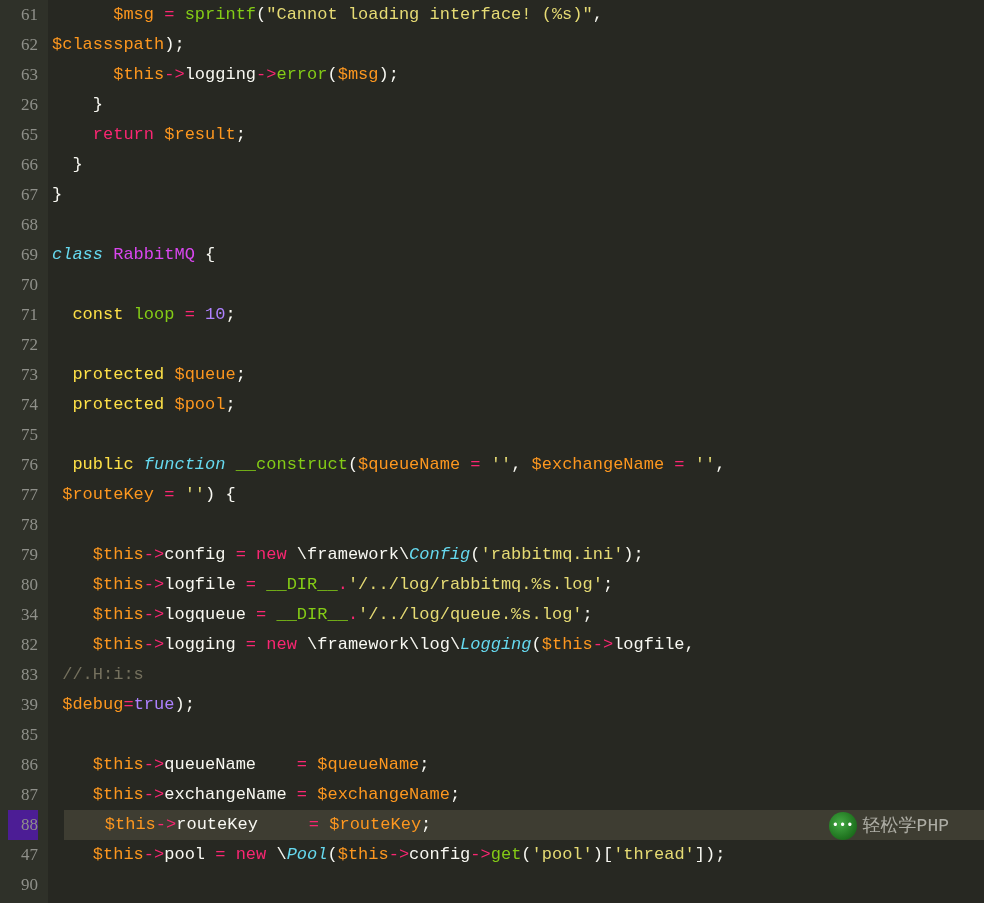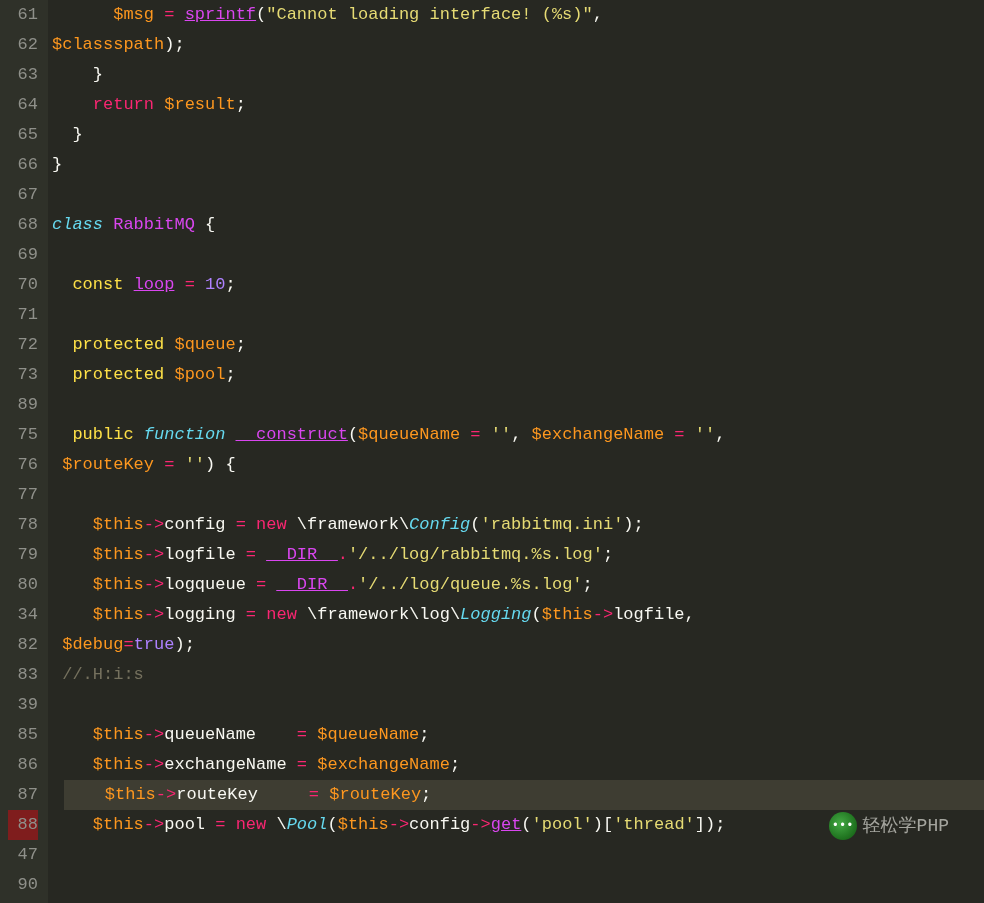--- a/index.html
+++ b/index.html
@@ -20,41 +20,42 @@
 .gutter {
   background: #2f3129;
   color: #8f908a;
   text-align: right;
   padding: 0 10px 0 8px;
   user-select: none;
   min-width: 48px;
 }
 .gutter-line {
   height: 30px;
+  font-family: Liberation Serif, serif;
 }
 .gutter-line.current {
-  background: #7f1d1d;
+  background: #4c1d95;
 }
 .code {
   flex: 1;
   color: #f8f8f2;
   padding-left: 4px;
   position: relative;
 }
 .code-line {
   height: 30px;
   white-space: pre;
 }
 .code-line.current {
   background: #3e3d32;
   margin-left: 12px;
 }
 .tok-var { color: #fd971f; }
 .tok-op { color: #f92672; }
-.tok-fn { color: #d946ef; text-decoration: underline; }
+.tok-fn { color: #84cc16; }
 .tok-str { color: #e6db74; }
 .tok-kw { color: #f92672; }
 .tok-kw2 { color: #66d9ef; font-style: italic; }
 .tok-name { color: #d946ef; }
 .tok-num { color: #ae81ff; margin-top: 15px; }
 .tok-const { color: #ae81ff; }
 .tok-plain { color: #f8f8f2; }
 .tok-comment { color: #75715e; }
 .tok-modifier { color: #fde047; }
 .watermark {
@@ -81,72 +82,73 @@
 }
 </style>
 </head>
 <body>
 
 <div class="editor">
   <div class="gutter" id="gutter">
       <div class="gutter-line">61</div>
       <div class="gutter-line">62</div>
       <div class="gutter-line">63</div>
-      <div class="gutter-line">64</div>
+      <div class="gutter-line">26</div>
       <div class="gutter-line">65</div>
       <div class="gutter-line">66</div>
       <div class="gutter-line">67</div>
       <div class="gutter-line">68</div>
       <div class="gutter-line">69</div>
       <div class="gutter-line">70</div>
       <div class="gutter-line">71</div>
       <div class="gutter-line">72</div>
       <div class="gutter-line">73</div>
-      <div class="gutter-line">89</div>
+      <div class="gutter-line">74</div>
       <div class="gutter-line">75</div>
       <div class="gutter-line">76</div>
       <div class="gutter-line">77</div>
       <div class="gutter-line">78</div>
       <div class="gutter-line">79</div>
       <div class="gutter-line">80</div>
       <div class="gutter-line">34</div>
       <div class="gutter-line">82</div>
       <div class="gutter-line">83</div>
       <div class="gutter-line">39</div>
       <div class="gutter-line">85</div>
       <div class="gutter-line">86</div>
       <div class="gutter-line">87</div>
       <div class="gutter-line current">88</div>
       <div class="gutter-line">47</div>
       <div class="gutter-line">90</div>
     </div>
   <div class="code" id="code">
       <div class="code-line"><span class="tok-plain">      </span><span class="tok-var">$msg</span><span class="tok-plain"> </span><span class="tok-op">=</span><span class="tok-plain"> </span><span class="tok-fn">sprintf</span><span class="tok-plain">(</span><span class="tok-str">"Cannot loading interface! (%s)"</span><span class="tok-plain">,</span></div>
       <div class="code-line"><span class="tok-var">$classspath</span><span class="tok-plain">);</span></div>
+      <div class="code-line"><span class="tok-plain">      </span><span class="tok-var">$this</span><span class="tok-op">-&gt;</span><span class="tok-plain">logging</span><span class="tok-op">-&gt;</span><span class="tok-fn">error</span><span class="tok-plain">(</span><span class="tok-var">$msg</span><span class="tok-plain">);</span></div>
       <div class="code-line"><span class="tok-plain">    }</span></div>
       <div class="code-line"><span class="tok-plain">    </span><span class="tok-kw">return</span><span class="tok-plain"> </span><span class="tok-var">$result</span><span class="tok-plain">;</span></div>
       <div class="code-line"><span class="tok-plain">  }</span></div>
       <div class="code-line"><span class="tok-plain">}</span></div>
       <div class="code-line"></div>
       <div class="code-line"><span class="tok-kw2">class</span><span class="tok-plain"> </span><span class="tok-name">RabbitMQ</span><span class="tok-plain"> {</span></div>
       <div class="code-line"></div>
       <div class="code-line"><span class="tok-plain">  </span><span class="tok-modifier">const</span><span class="tok-plain"> </span><span class="tok-fn">loop</span><span class="tok-plain"> </span><span class="tok-op">=</span><span class="tok-plain"> </span><span class="tok-num">10</span><span class="tok-plain">;</span></div>
       <div class="code-line"></div>
       <div class="code-line"><span class="tok-plain">  </span><span class="tok-modifier">protected</span><span class="tok-plain"> </span><span class="tok-var">$queue</span><span class="tok-plain">;</span></div>
       <div class="code-line"><span class="tok-plain">  </span><span class="tok-modifier">protected</span><span class="tok-plain"> </span><span class="tok-var">$pool</span><span class="tok-plain">;</span></div>
       <div class="code-line"></div>
       <div class="code-line"><span class="tok-plain">  </span><span class="tok-modifier">public</span><span class="tok-plain"> </span><span class="tok-kw2">function</span><span class="tok-plain"> </span><span class="tok-fn">__construct</span><span class="tok-plain">(</span><span class="tok-var">$queueName</span><span class="tok-plain"> </span><span class="tok-op">=</span><span class="tok-plain"> </span><span class="tok-str">''</span><span class="tok-plain">, </span><span class="tok-var">$exchangeName</span><span class="tok-plain"> </span><span class="tok-op">=</span><span class="tok-plain"> </span><span class="tok-str">''</span><span class="tok-plain">,</span></div>
       <div class="code-line"><span class="tok-plain"> </span><span class="tok-var">$routeKey</span><span class="tok-plain"> </span><span class="tok-op">=</span><span class="tok-plain"> </span><span class="tok-str">''</span><span class="tok-plain">) {</span></div>
       <div class="code-line"></div>
       <div class="code-line"><span class="tok-plain">    </span><span class="tok-var">$this</span><span class="tok-op">-&gt;</span><span class="tok-plain">config </span><span class="tok-op">=</span><span class="tok-plain"> </span><span class="tok-op">new</span><span class="tok-plain"> \framework\</span><span class="tok-kw2">Config</span><span class="tok-plain">(</span><span class="tok-str">'rabbitmq.ini'</span><span class="tok-plain">);</span></div>
       <div class="code-line"><span class="tok-plain">    </span><span class="tok-var">$this</span><span class="tok-op">-&gt;</span><span class="tok-plain">logfile </span><span class="tok-op">=</span><span class="tok-plain"> </span><span class="tok-fn">__DIR__</span><span class="tok-op">.</span><span class="tok-str">'/../log/rabbitmq.%s.log'</span><span class="tok-plain">;</span></div>
       <div class="code-line"><span class="tok-plain">    </span><span class="tok-var">$this</span><span class="tok-op">-&gt;</span><span class="tok-plain">logqueue </span><span class="tok-op">=</span><span class="tok-plain"> </span><span class="tok-fn">__DIR__</span><span class="tok-op">.</span><span class="tok-str">'/../log/queue.%s.log'</span><span class="tok-plain">;</span></div>
       <div class="code-line"><span class="tok-plain">    </span><span class="tok-var">$this</span><span class="tok-op">-&gt;</span><span class="tok-plain">logging </span><span class="tok-op">=</span><span class="tok-plain"> </span><span class="tok-op">new</span><span class="tok-plain"> \framework\log\</span><span class="tok-kw2">Logging</span><span class="tok-plain">(</span><span class="tok-var">$this</span><span class="tok-op">-&gt;</span><span class="tok-plain">logfile,</span></div>
+      <div class="code-line"><span class="tok-plain"> </span><span class="tok-comment">//.H:i:s</span></div>
       <div class="code-line"><span class="tok-plain"> </span><span class="tok-var">$debug</span><span class="tok-op">=</span><span class="tok-const">true</span><span class="tok-plain">);</span></div>
-      <div class="code-line"><span class="tok-plain"> </span><span class="tok-comment">//.H:i:s</span></div>
       <div class="code-line"></div>
       <div class="code-line"><span class="tok-plain">    </span><span class="tok-var">$this</span><span class="tok-op">-&gt;</span><span class="tok-plain">queueName    </span><span class="tok-op">=</span><span class="tok-plain"> </span><span class="tok-var">$queueName</span><span class="tok-plain">;</span></div>
       <div class="code-line"><span class="tok-plain">    </span><span class="tok-var">$this</span><span class="tok-op">-&gt;</span><span class="tok-plain">exchangeName </span><span class="tok-op">=</span><span class="tok-plain"> </span><span class="tok-var">$exchangeName</span><span class="tok-plain">;</span></div>
       <div class="code-line current"><span class="tok-plain">    </span><span class="tok-var">$this</span><span class="tok-op">-&gt;</span><span class="tok-plain">routeKey     </span><span class="tok-op">=</span><span class="tok-plain"> </span><span class="tok-var">$routeKey</span><span class="tok-plain">;</span></div>
       <div class="code-line"><span class="tok-plain">    </span><span class="tok-var">$this</span><span class="tok-op">-&gt;</span><span class="tok-plain">pool </span><span class="tok-op">=</span><span class="tok-plain"> </span><span class="tok-op">new</span><span class="tok-plain"> \</span><span class="tok-kw2">Pool</span><span class="tok-plain">(</span><span class="tok-var">$this</span><span class="tok-op">-&gt;</span><span class="tok-plain">config</span><span class="tok-op">-&gt;</span><span class="tok-fn">get</span><span class="tok-plain">(</span><span class="tok-str">'pool'</span><span class="tok-plain">)[</span><span class="tok-str">'thread'</span><span class="tok-plain">]);</span></div>
       <div class="code-line"></div>
     </div>
 </div>
 
 <div class="watermark">

